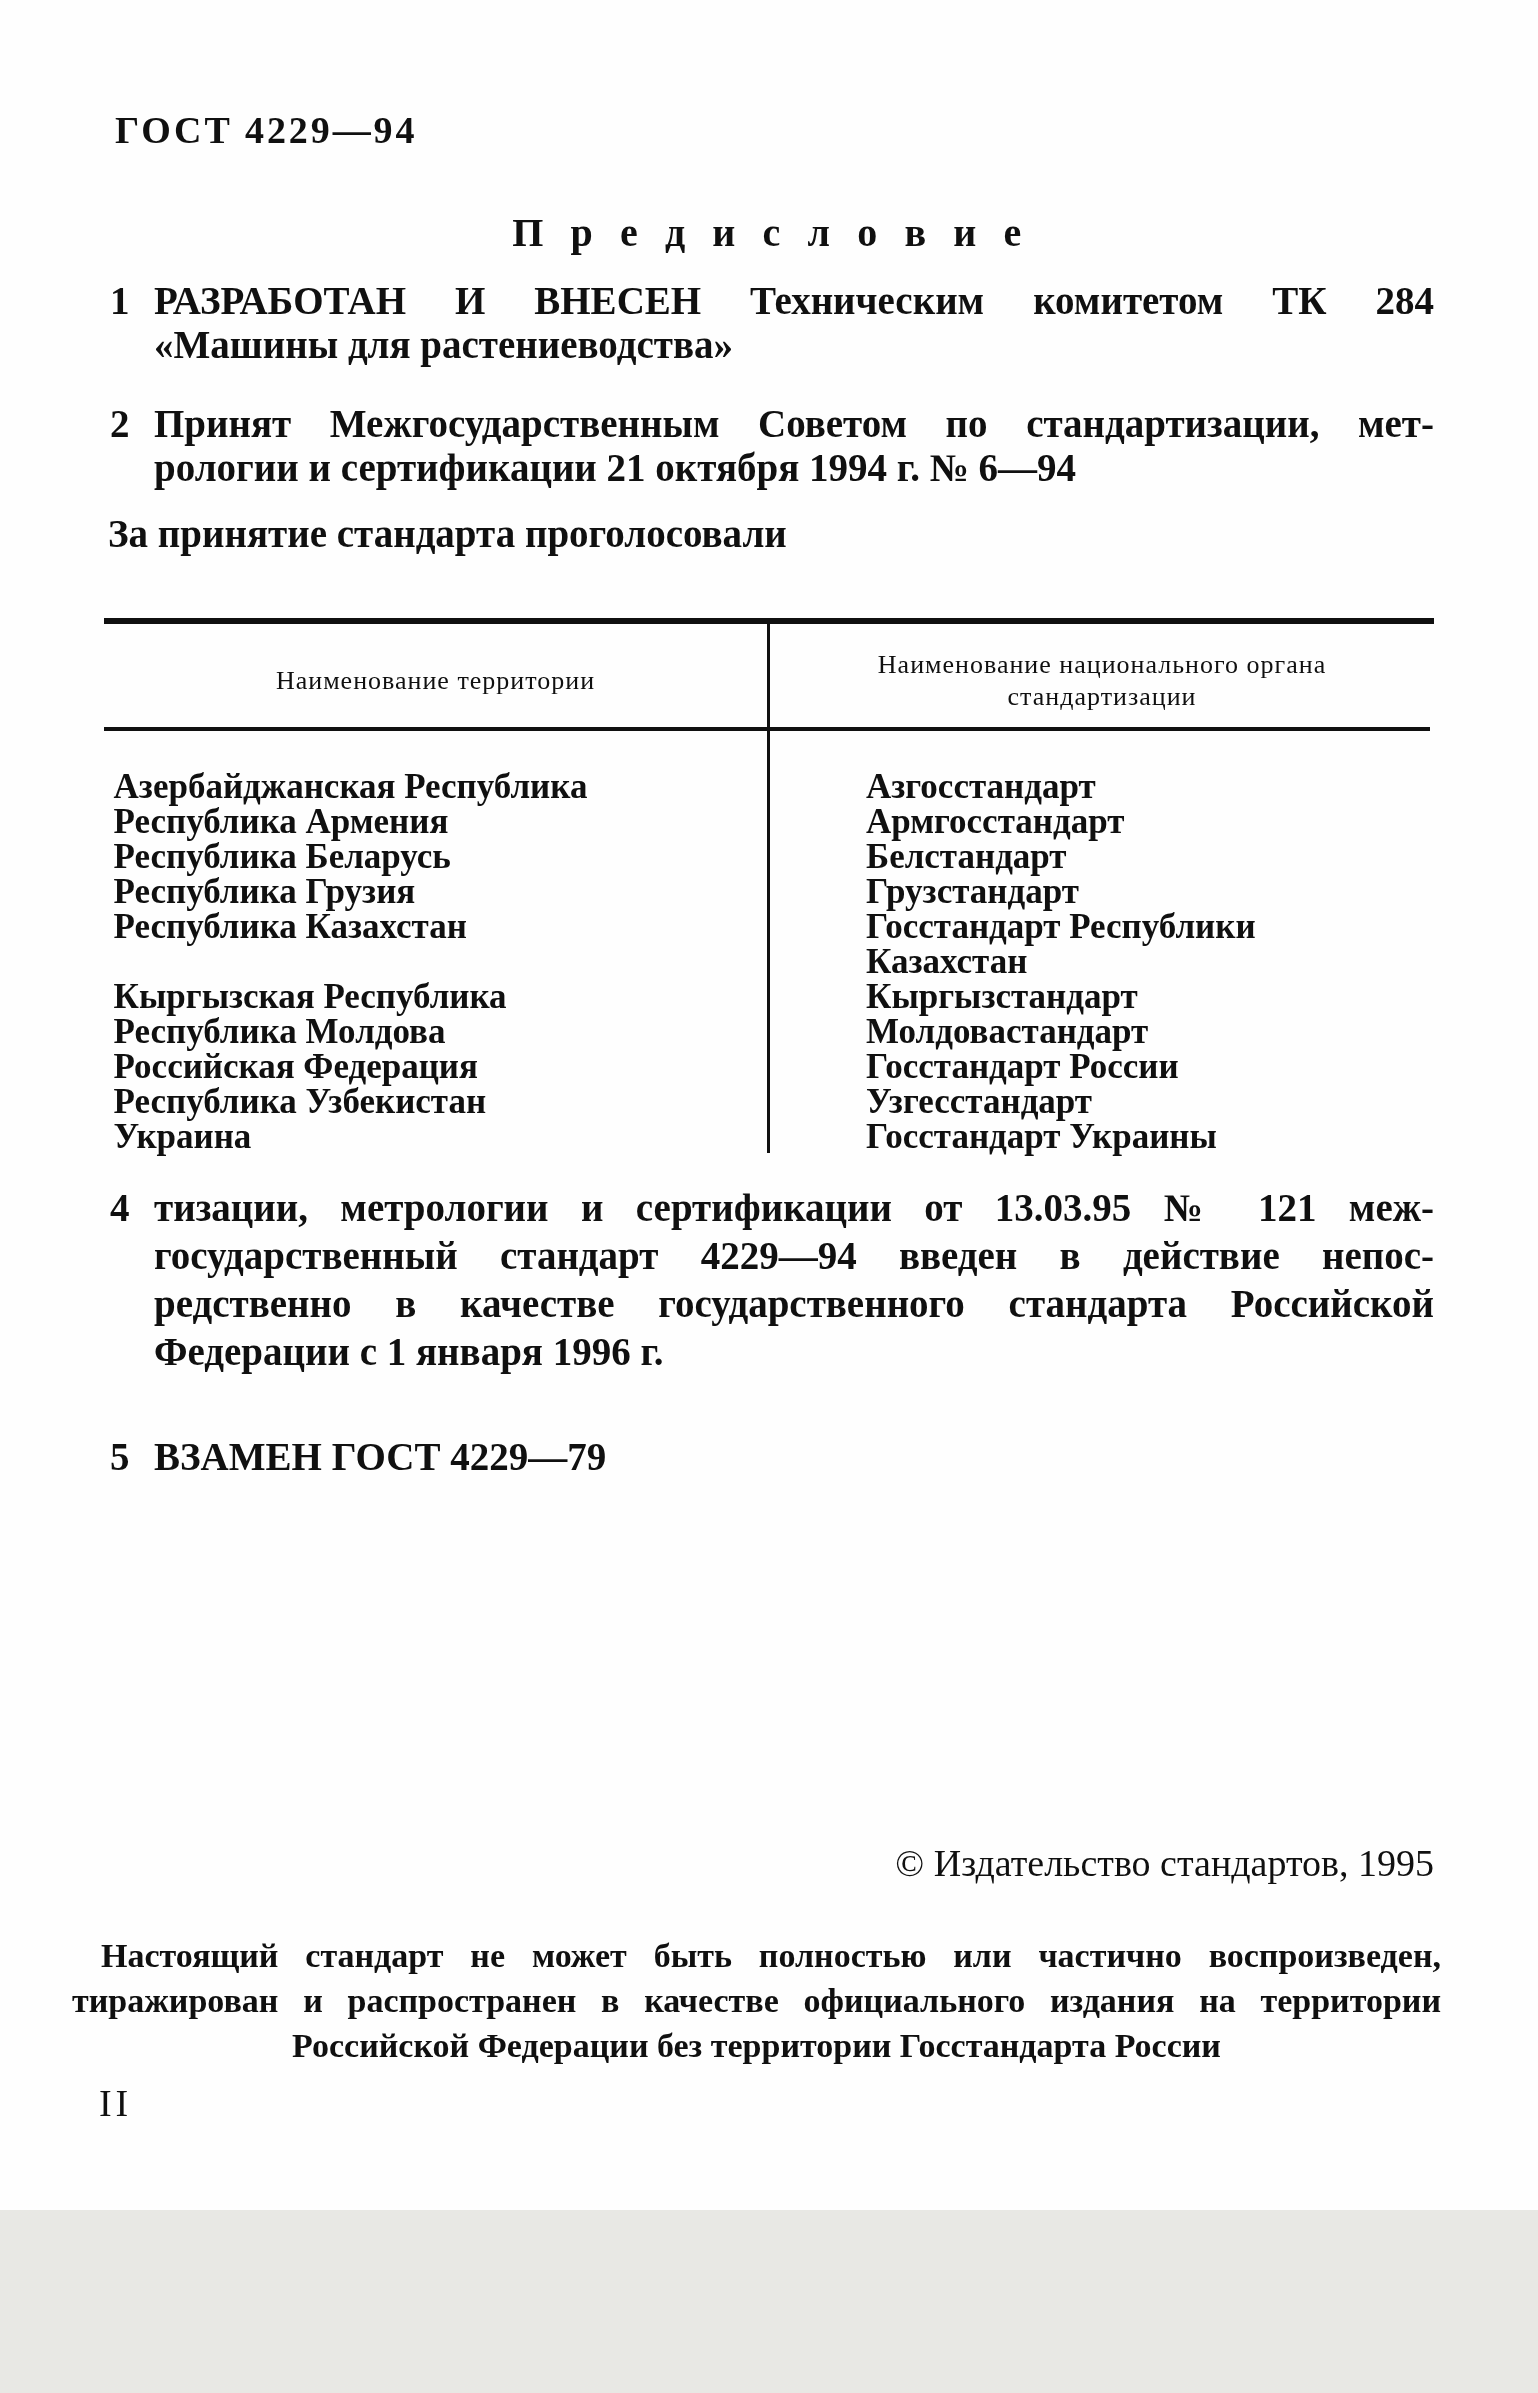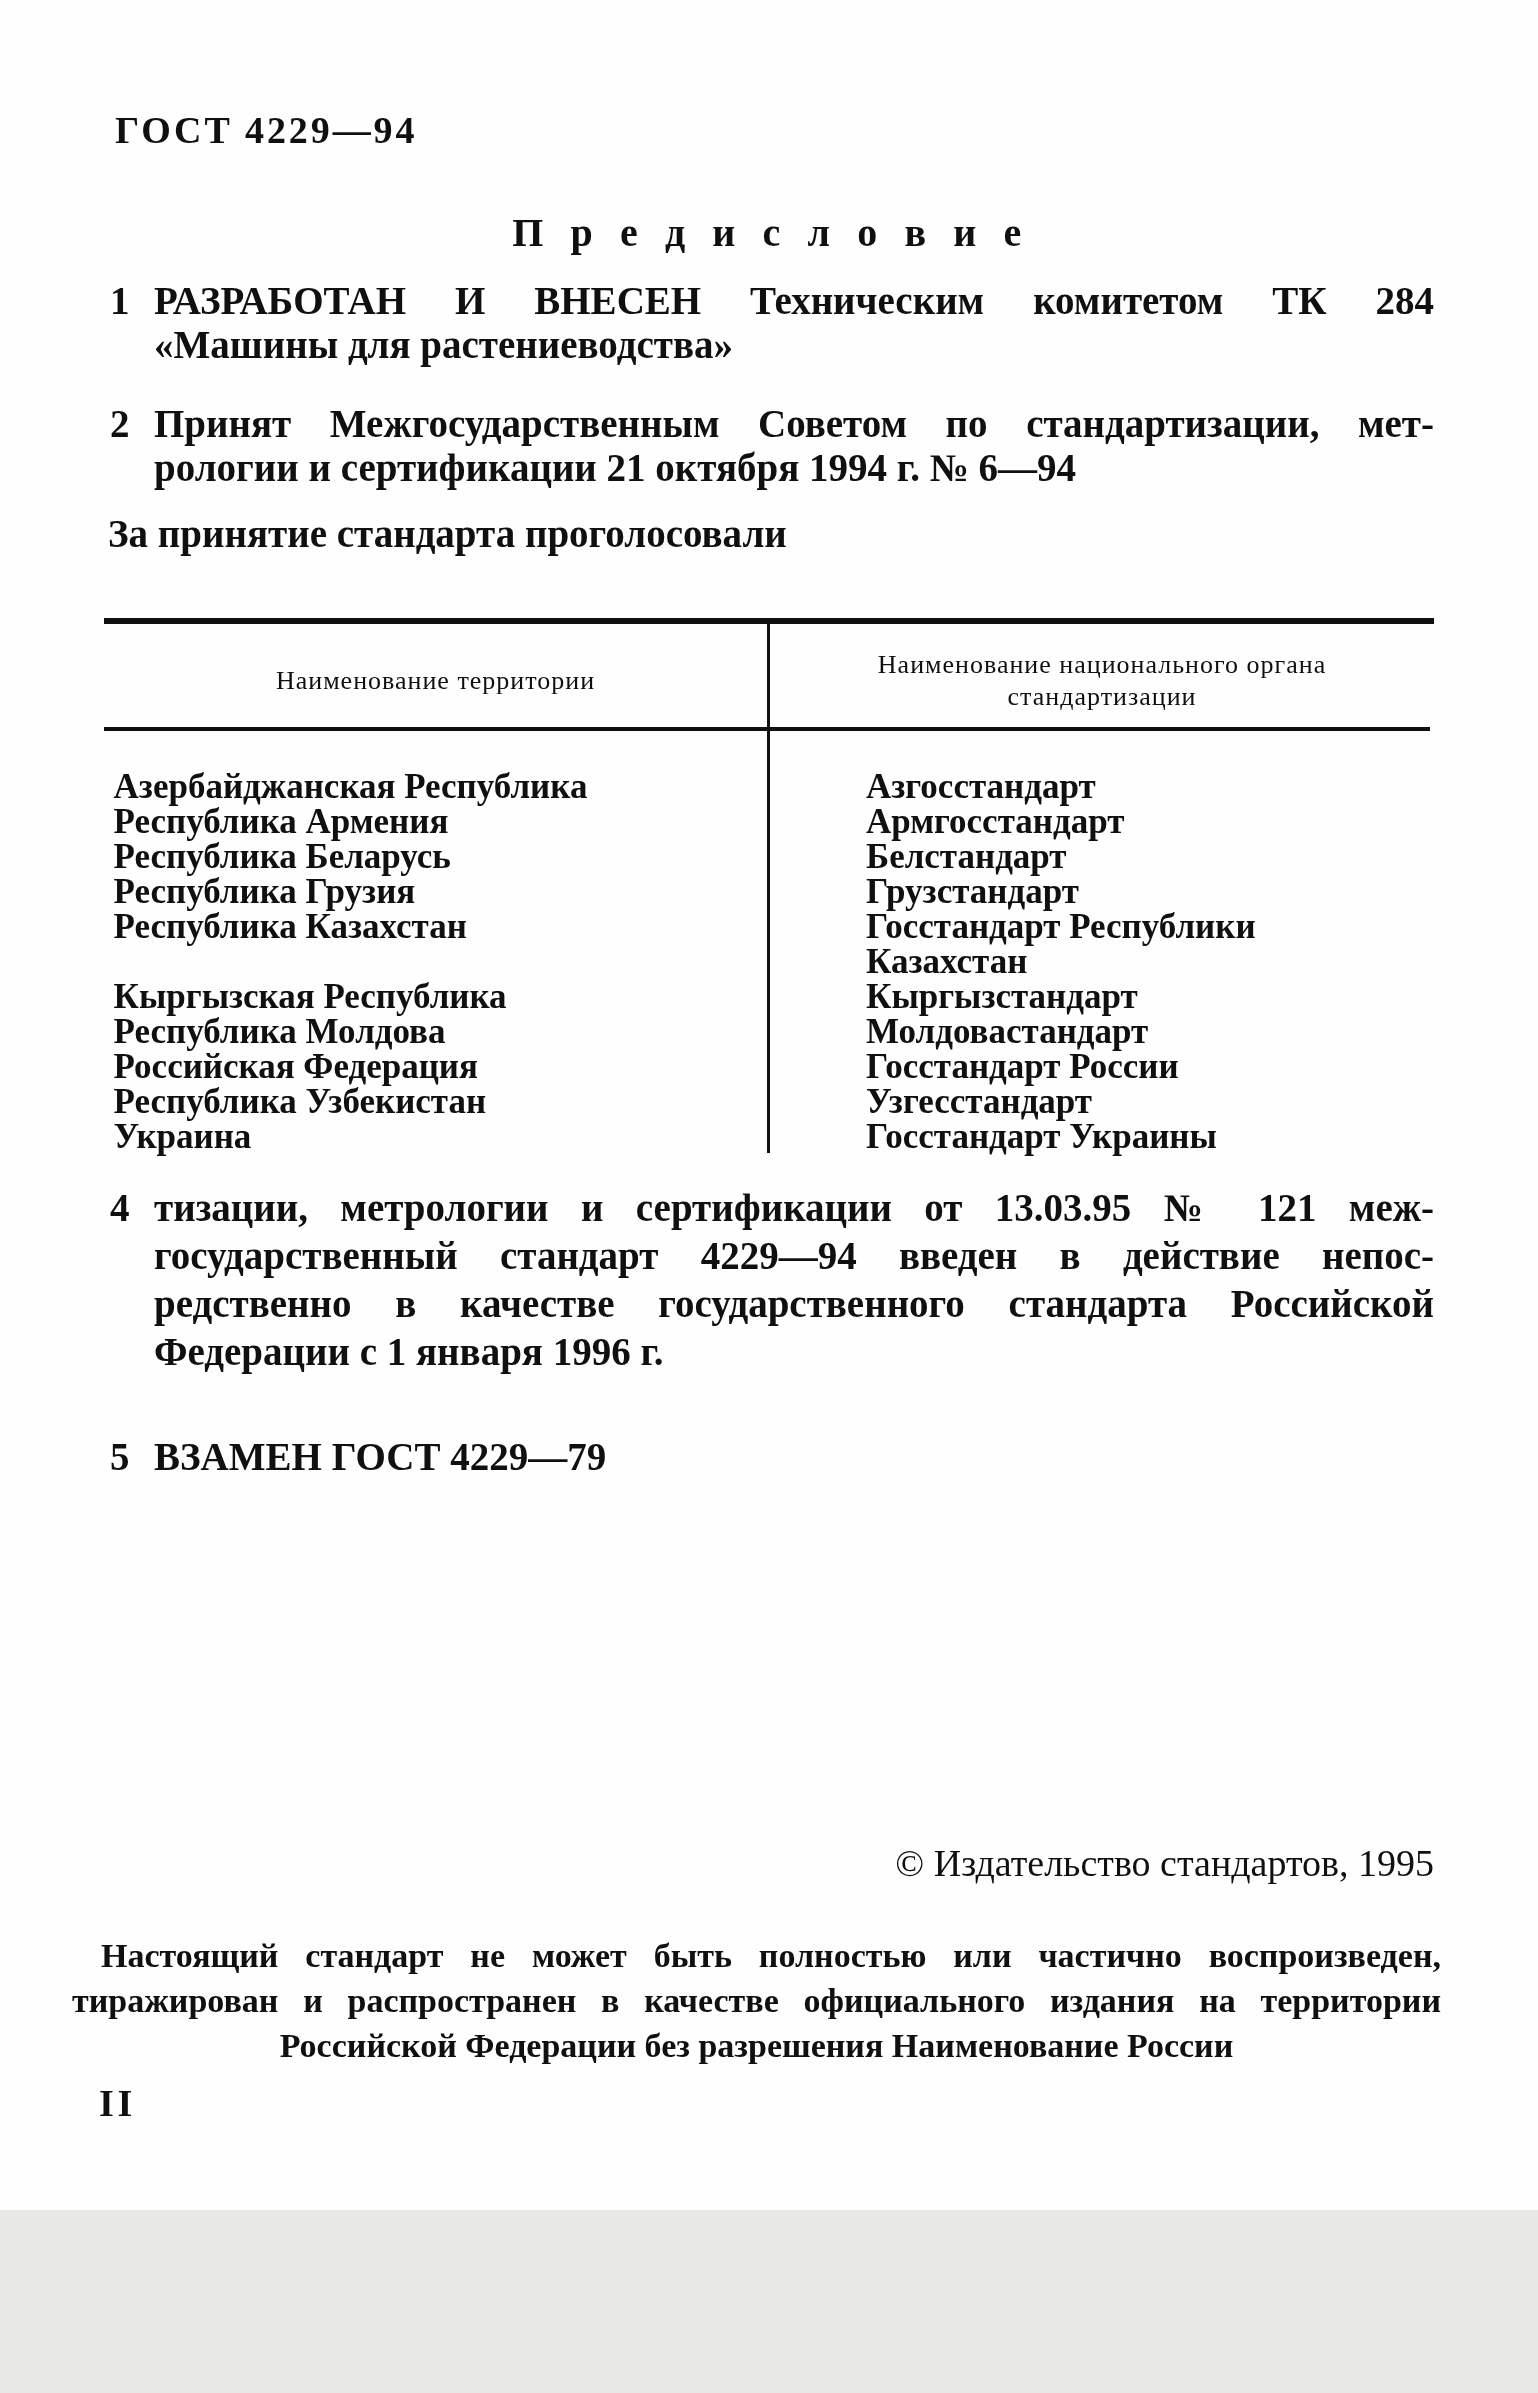--- a/index.html
+++ b/index.html
@@ -70,21 +70,21 @@
 
   .disclaimer {
     left: 72px; top: 1933px; width: 1369px;
     font-size: 34px; font-weight: 700; line-height: 45px;
   }
   .disclaimer .l1 { text-indent: 29px; }
   .disclaimer .l3 { text-align: center; text-align-last: center; }
 
   .page-number {
     left: 99px; top: 2081px;
-    font-size: 38px; font-weight: 700; letter-spacing: 3.8px;
+    font-size: 38px; font-weight: 400; letter-spacing: 3.8px;
   }
 </style>
 </head>
 <body>
 
 <div class="page">
 
   <div class="abs doc-number">ГОСТ 4229—94</div>
 
   <div class="abs fw-title">П р е д и с л о в и е</div>
@@ -180,19 +180,19 @@
     <div class="body">
       <div class="ln">ВЗАМЕН ГОСТ 4229—79</div>
     </div>
   </div>
 
   <div class="abs copyright">© Издательство стандартов, 1995</div>
 
   <div class="abs disclaimer">
     <div class="ln jfull l1">Настоящий стандарт не может быть полностью или частично воспроизведен,</div>
     <div class="ln jfull">тиражирован и распространен в качестве официального издания на территории</div>
-    <div class="l3">Российской Федерации без разрешения Наименование России</div>
+    <div class="l3">Российской Федерации без территории Госстандарта России</div>
   </div>
 
   <div class="abs page-number">II</div>
 
 </div>
 
 
 </body></html>

